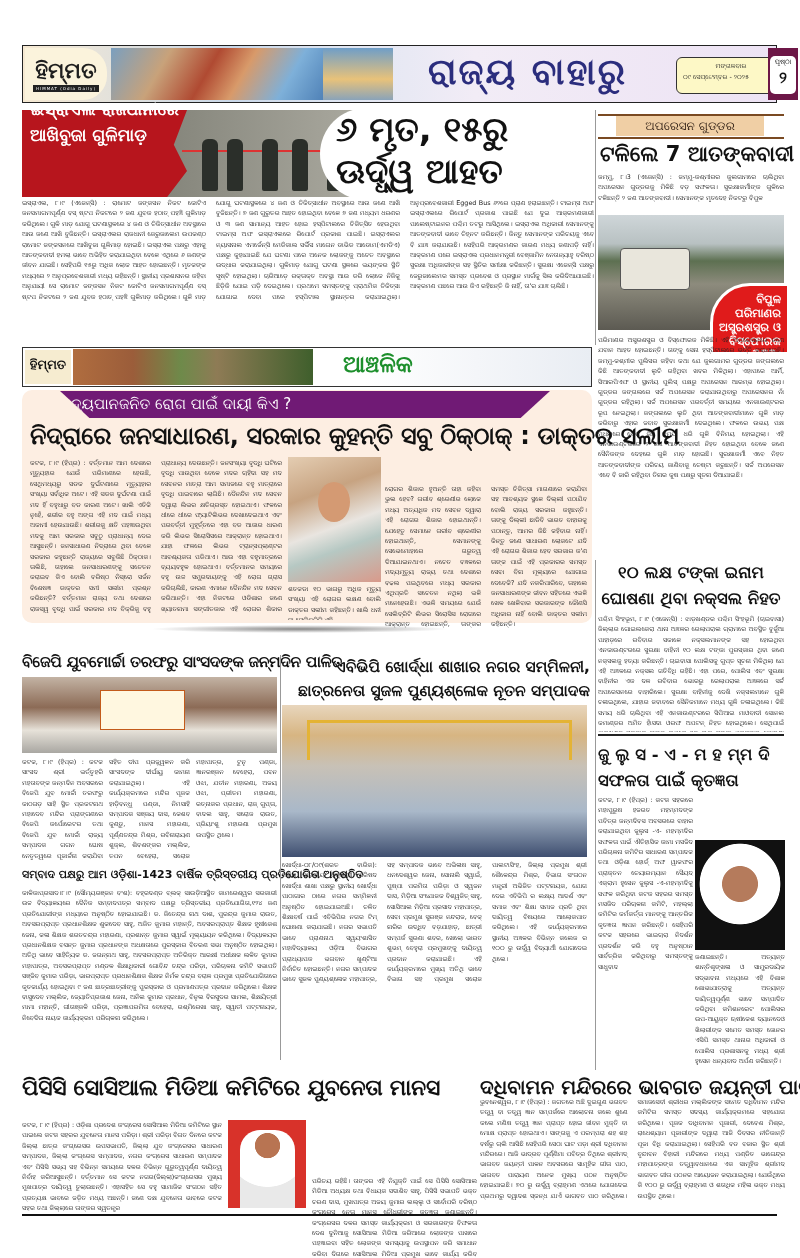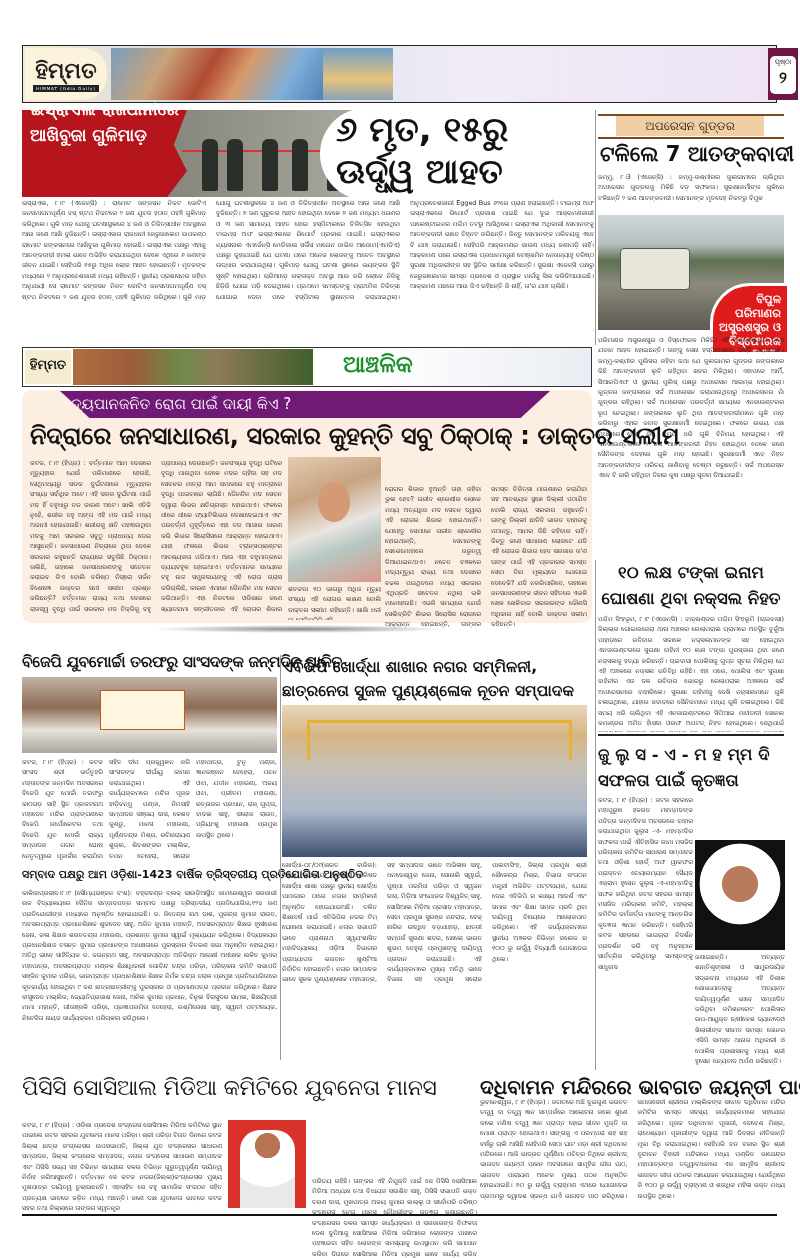--- a/index.html
+++ b/index.html
@@ -72,52 +72,57 @@
 #ju-c2{left:695px;top:952px;width:90px;height:115px}
 
 
 #bjp-head{left:22px;top:653px;width:255px;font-size:15.5px;font-weight:bold;white-space:nowrap;letter-spacing:-.4px}
 #bjp-photo{left:22px;top:677px;width:255px;height:76px;background:linear-gradient(180deg,#c3b3a4 0%,#8c6b56 40%,#e7e2d9 70%,#a9a7a2 100%)}
 #bjp-banner{left:100px;top:690px;width:85px;height:40px;background:#fff7e0;border:1px solid #c35a1a}
 #bjp-body{left:22px;top:757px;width:255px;height:105px}
 .cols3b{column-count:3;column-gap:6px}
 
 
-#abvp-head{left:282px;top:655px;width:308px;font-size:15.5px;line-height:24px;font-weight:bold;text-align:left}
+#abvp-head{left:282px;top:655px;width:308px;font-size:15.5px;line-height:24px;font-weight:bold;text-align:right}
 #abvp-photo{left:282px;top:705px;width:305px;height:152px;background:linear-gradient(180deg,#e8d6bd 0%,#d7b582 20%,#c8c1b6 40%,#a9b8c9 70%,#3f4f70 100%)}
 #abvp-photo .stage{position:absolute;left:25px;top:15px;width:265px;height:40px;border:3px solid #e4b335;border-bottom:none}
 #abvp-body{left:282px;top:860px;width:305px;height:210px}
 
 
 #sam-head{left:22px;top:868px;width:255px;font-size:11px;font-weight:bold;color:#111;white-space:nowrap}
 #sam-body{left:22px;top:888px;width:255px;height:172px}
 
 
 #dad-head{left:480px;top:1075px;width:310px;font-size:20px;font-weight:bold;white-space:nowrap}
 #dad-body{left:480px;top:1097px;width:305px;height:115px}
 
 
-#pcc-head{left:22px;top:1075px;width:460px;font-size:22px;font-weight:normal;white-space:nowrap;letter-spacing:-.3px}
+#pcc-head{left:22px;top:1075px;width:460px;font-size:22px;font-weight:bold;white-space:nowrap;letter-spacing:-.3px}
 #pcc-c1{left:22px;top:1120px;width:200px;height:92px}
 #pcc-photo{left:228px;top:1120px;width:78px;height:88px;background:#d8322a}
 #pcc-photo .p{position:absolute;left:12px;top:10px;width:55px;height:78px;background:radial-gradient(circle at 50% 20%,#b87452 0 18%,#fff 19% 60%,#e9e9e9 61%);border-radius:20px 20px 0 0}
 #pcc-c2{left:312px;top:1176px;width:165px;height:92px}
 #bottom-rule{left:22px;top:1214px;width:755px;height:2px;background:#111}
 .vrule{position:absolute;width:1px;background:#999}
 </style>
 </head>
 <body>
 
 <div class="abs" id="masthead">
   <div class="abs" id="logo">
     <div class="t">ହିମ୍ମତ</div>
     <div class="s">HIMMAT (Odia Daily)</div>
   </div>
   <div class="abs" id="banner-img"></div>
   <div class="abs" id="banner-img2"></div>
+  <div class="abs" id="section-title">ରାଜ୍ୟ ବାହାରୁ</div>
+  <div class="abs" id="datebox">
+    <div class="day">ମଙ୍ଗଳବାର</div>
+    <div>୦୯ ସେପ୍ଟେମ୍ବର - ୨୦୨୫</div>
+  </div>
   <div class="abs" id="pagebox"></div>
   <div class="abs" id="pagecard">
     <div>ପୃଷ୍ଠା</div>
     <div class="n">୨</div>
   </div>
 </div>
 
 <div class="abs" id="lead-photo">
   <div class="tape"></div>
   <div class="fig" style="left:180px"></div>

